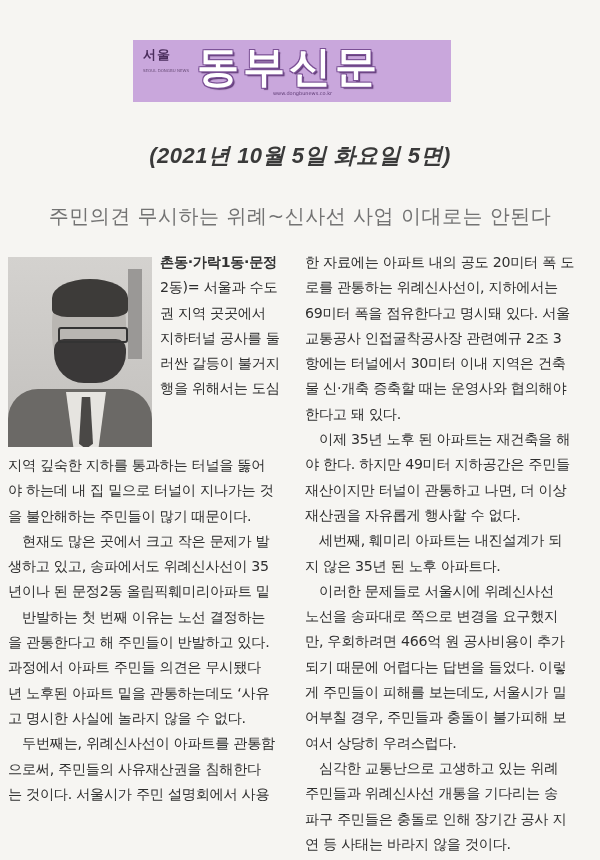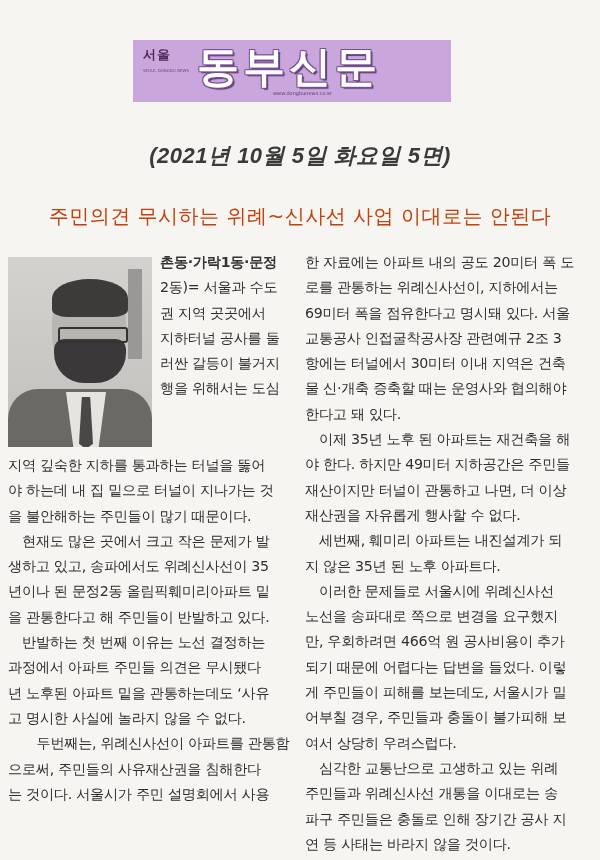--- a/index.html
+++ b/index.html
@@ -31,21 +31,21 @@
     .mast-url {
       position: absolute; left: 140px; top: 50px; font-size: 5px; color: #5d3a73;
     }
     .dateline {
       position: absolute; left: 0; right: 0; top: 141px; text-align: center;
       font-family: "Liberation Sans", sans-serif;
       font-size: 22px; font-weight: bold; color: #3a3a3a; letter-spacing: 0.5px; font-style: italic;
     }
     .headline {
       position: absolute; left: 0; right: 0; top: 203px; text-align: center;
-      font-size: 20px; color: #c2410c; letter-spacing: 0.5px;
+      font-size: 20px; color: #737373; letter-spacing: 0.5px;
     }
     .photo {
       position: absolute; left: 8px; top: 257px; width: 144px; height: 190px;
       background: linear-gradient(#d4d2cf, #c2c0bd);
       overflow: hidden;
     }
     .photo .pole { position: absolute; right: 10px; top: 12px; width: 14px; height: 90px; background: #9a9896; }
     .photo .head { position: absolute; left: 44px; top: 28px; width: 74px; height: 92px; border-radius: 40% 40% 45% 45%; background: #b9b6b2; }
     .photo .hair { position: absolute; left: 44px; top: 22px; width: 76px; height: 38px; border-radius: 50% 50% 20% 20%; background: #3d3b39; }
     .photo .glasses { position: absolute; left: 50px; top: 70px; width: 66px; height: 12px; border: 2px solid #333; border-radius: 3px; }
@@ -97,26 +97,26 @@
   <span class="line" style="white-space: pre;">행을 위해서는 도심</span>
 </div>
 
 <div class="col col-left">
   <span class="line" style="white-space: pre;">지역 깊숙한 지하를 통과하는 터널을 뚫어</span>
   <span class="line" style="white-space: pre;">야 하는데 내 집 밑으로 터널이 지나가는 것</span>
   <span class="line" style="white-space: pre;">을 불안해하는 주민들이 많기 때문이다.</span>
   <span class="line" style="padding-left: 14px; white-space: pre;">현재도 많은 곳에서 크고 작은 문제가 발</span>
   <span class="line" style="white-space: pre;">생하고 있고, 송파에서도 위례신사선이 35</span>
   <span class="line" style="white-space: pre;">년이나 된 문정2동 올림픽훼미리아파트 밑</span>
+  <span class="line" style="padding-left: 14px; white-space: pre;">반발하는 첫 번째 이유는 노선 결정하는</span>
   <span class="line" style="white-space: pre;">을 관통한다고 해 주민들이 반발하고 있다.</span>
-  <span class="line" style="padding-left: 14px; white-space: pre;">반발하는 첫 번째 이유는 노선 결정하는</span>
   <span class="line" style="white-space: pre;">과정에서 아파트 주민들 의견은 무시됐다</span>
   <span class="line" style="white-space: pre;">년 노후된 아파트 밑을 관통하는데도 ‘사유</span>
   <span class="line" style="white-space: pre;">고 명시한 사실에 놀라지 않을 수 없다.</span>
-  <span class="line" style="padding-left: 14px; white-space: pre; text-align: center;">두번째는, 위례신사선이 아파트를 관통함</span>
+  <span class="line" style="padding-left: 14px; white-space: pre;">두번째는, 위례신사선이 아파트를 관통함</span>
   <span class="line" style="white-space: pre;">으로써, 주민들의 사유재산권을 침해한다</span>
   <span class="line" style="white-space: pre;">는 것이다. 서울시가 주민 설명회에서 사용</span>
 </div>
 
 <div class="col col-right">
   <span class="line" style="white-space: pre;">한 자료에는 아파트 내의 공도 20미터 폭 도</span>
   <span class="line" style="white-space: pre;">로를 관통하는 위례신사선이, 지하에서는</span>
   <span class="line" style="white-space: pre;">69미터 폭을 점유한다고 명시돼 있다. 서울</span>
   <span class="line" style="white-space: pre;">교통공사 인접굴착공사장 관련예규 2조 3</span>
   <span class="line" style="white-space: pre;">항에는 터널에서 30미터 이내 지역은 건축</span>
@@ -129,16 +129,16 @@
   <span class="line" style="padding-left: 14px; white-space: pre;">세번째, 훼미리 아파트는 내진설계가 되</span>
   <span class="line" style="white-space: pre;">지 않은 35년 된 노후 아파트다.</span>
   <span class="line" style="padding-left: 14px; white-space: pre;">이러한 문제들로 서울시에 위례신사선</span>
   <span class="line" style="white-space: pre;">노선을 송파대로 쪽으로 변경을 요구했지</span>
   <span class="line" style="white-space: pre;">만, 우회하려면 466억 원 공사비용이 추가</span>
   <span class="line" style="white-space: pre;">되기 때문에 어렵다는 답변을 들었다. 이렇</span>
   <span class="line" style="white-space: pre;">게 주민들이 피해를 보는데도, 서울시가 밀</span>
   <span class="line" style="white-space: pre;">어부칠 경우, 주민들과 충돌이 불가피해 보</span>
   <span class="line" style="white-space: pre;">여서 상당히 우려스럽다.</span>
   <span class="line" style="padding-left: 14px; white-space: pre;">심각한 교통난으로 고생하고 있는 위례</span>
-  <span class="line" style="white-space: pre;">주민들과 위례신사선 개통을 이대로는 송</span>
+  <span class="line" style="white-space: pre;">주민들과 위례신사선 개통을 기다리는 송</span>
   <span class="line" style="white-space: pre;">파구 주민들은 충돌로 인해 장기간 공사 지</span>
   <span class="line" style="white-space: pre;">연 등 사태는 바라지 않을 것이다.</span>
 </div>
 
 </body></html>

